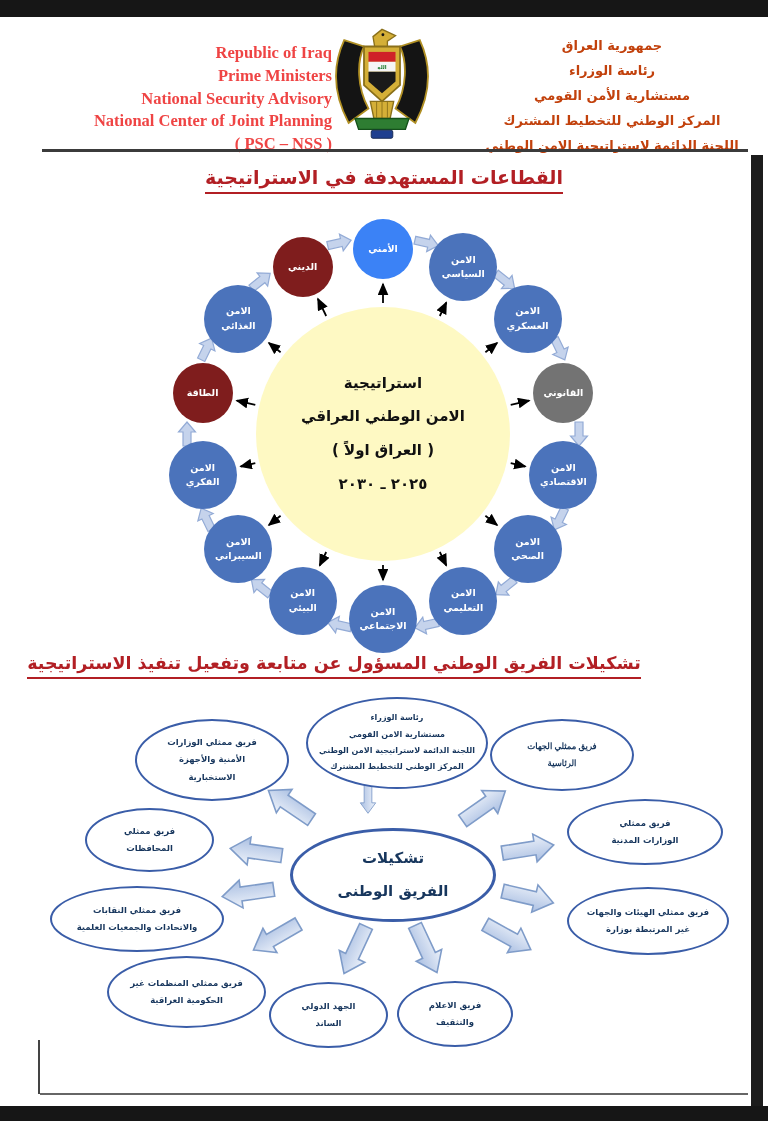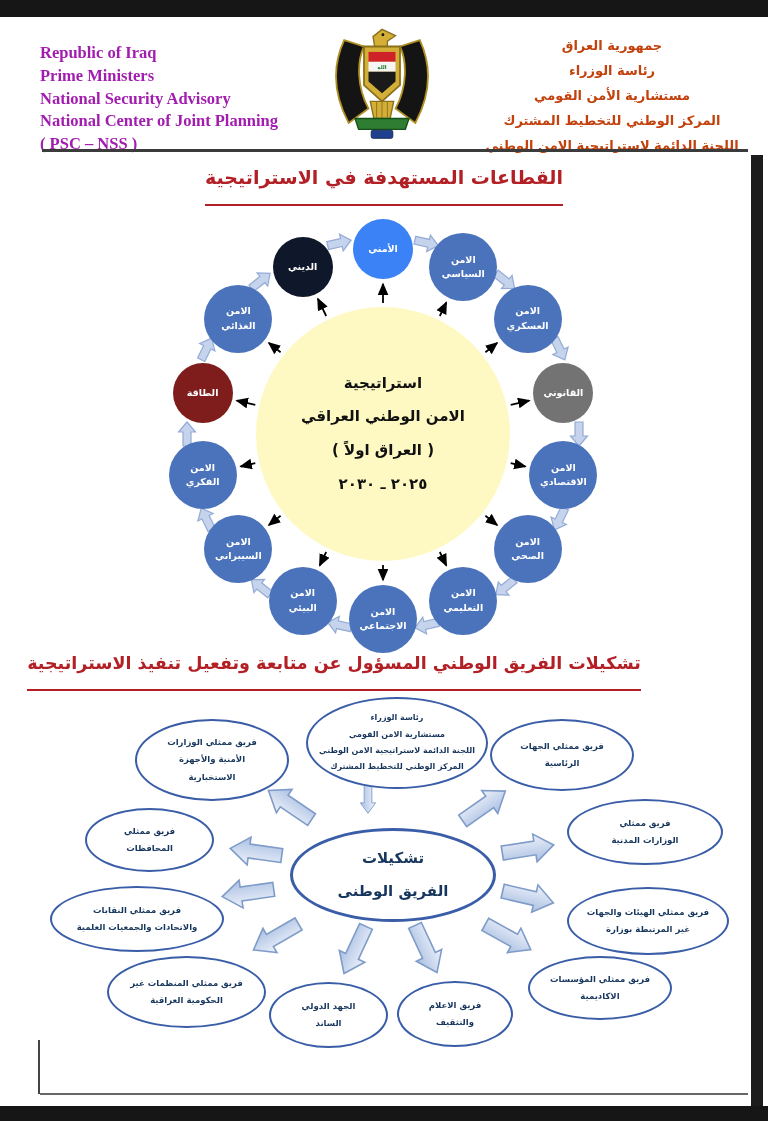--- a/index.html
+++ b/index.html
@@ -1,29 +1,29 @@
 <!DOCTYPE html>
 <html lang="ar"><head>
 <meta charset="utf-8">
 <style>
   html,body{margin:0;padding:0;background:#fff;}
   .page{position:relative;width:768px;height:1121px;background:#ffffff;overflow:hidden;
         font-family:"DejaVu Sans",sans-serif;}
   .band{position:absolute;left:0;width:768px;background:#161616;}
   .right-strip{position:absolute;background:#1c1c1c;}
   
-  .hdr-en{position:absolute;left:40px;top:42px;width:292px;text-align:left;
-          font-family:"Liberation Serif",serif;font-weight:bold;font-size:16.5px;color:#a21caf;line-height:1.38;}
+  .hdr-en{position:absolute;left:40px;top:42px;width:292px;text-align:right;
+          font-family:"Liberation Serif",serif;font-weight:bold;font-size:16.5px;color:#ef4444;line-height:1.38;}
   .hdr-ar{position:absolute;left:468px;top:34px;width:288px;text-align:center;direction:rtl;
           font-weight:bold;font-size:13px;color:#c2410c;line-height:1.92;white-space:pre-line;}
   .hdr-emblem{position:absolute;left:328px;top:24px;width:108px;height:126px;}
   .hdr-rule{position:absolute;left:42px;top:149px;width:706px;height:3px;background:#3b3b3b;}
   
   .red-title{position:absolute;text-align:center;color:#b21f24;font-weight:bold;direction:rtl;}
-  .red-title span{display:inline-block;border-bottom:2.5px solid #b21f24;padding-bottom:16px;}
+  .red-title span{display:inline-block;border-bottom:2.5px solid #b21f24;padding-bottom:4px;}
   #title1{left:0;top:166px;width:768px;font-size:19px;}
   #title2{left:0;top:653px;width:668px;font-size:17.5px;text-decoration:underline;}
   
   .gray-center{position:absolute;left:256px;top:307px;width:254px;height:254px;border-radius:50%;
                background:#fef9c3;display:flex;align-items:center;justify-content:center;text-align:center;
                direction:rtl;white-space:pre-line;font-weight:bold;font-size:15px;line-height:2.25;color:#111;}
   .sector{position:absolute;border-radius:50%;display:flex;align-items:center;justify-content:center;
           text-align:center;direction:rtl;white-space:pre-line;color:#fff;font-weight:bold;
           font-size:9.5px;line-height:1.5;z-index:3;}
   
@@ -106,21 +106,21 @@
 الاجتماعي</div>
       <div class="sector" style="left: 268.7px; top: 566.7px; width: 68px; height: 68px; background: rgb(75, 115, 187);">الامن
 البيئي</div>
       <div class="sector" style="left: 204.4px; top: 515.3px; width: 68px; height: 68px; background: rgb(75, 115, 187);">الامن
 السيبراني</div>
       <div class="sector" style="left: 168.6px; top: 441.2px; width: 68px; height: 68px; background: rgb(75, 115, 187);">الامن
 الفكري</div>
       <div class="sector" style="left: 172.6px; top: 362.8px; width: 60px; height: 60px; background: #7f1d1d;">الطاقة</div>
       <div class="sector" style="left: 204.4px; top: 284.7px; width: 68px; height: 68px; background: rgb(75, 115, 187);">الامن
 الغذائي</div>
-      <div class="sector" style="left: 272.7px; top: 237.3px; width: 60px; height: 60px; background: #0f172a;">الديني</div>
+      <div class="sector" style="left: 272.7px; top: 237.3px; width: 60px; height: 60px; background: #7f1d1d;">الديني</div>
     </div>
 
   <svg id="overlay" width="768" height="1121" viewBox="0 0 768 1121">
     <defs>
       <marker id="ah" markerWidth="8" markerHeight="7" refX="6.2" refY="3" orient="auto">
         <path d="M0,0 L7,3 L0,6 Z" fill="#000"></path>
       </marker>
       <linearGradient id="ag" x1="0" y1="0" x2="0" y2="1">
         <stop offset="0" stop-color="#edf2fa"></stop>
         <stop offset="1" stop-color="#aabfe2"></stop>
@@ -171,28 +171,26 @@
     <span>تشكيلات الفريق الوطني المسؤول عن متابعة وتفعيل تنفيذ الاستراتيجية</span>
   </div>
 
   <div class="ellipse hq" style="left:306px;top:697px;width:178px;height:88px;">رئاسة الوزراء
 مستشارية الامن القومي
 اللجنة الدائمة لاستراتيجية الامن الوطني
 المركز الوطني للتخطيط المشترك</div>
   <div class="ellipse org-center" style="left:290px;top:828px;width:200px;height:88px;">تشكيلات
 الفريق الوطنى</div>
 
-  <div class="ellipse team" style="left:490px;top:719px;width:140px;height:68px;">فريق ممثلي الجهات
+  <div class="ellipse team" style="left:490px;top:719px;width:140px;height:68px;font-family:Liberation Serif, serif;">فريق ممثلي الجهات
 الرئاسية</div>
   <div class="ellipse team" style="left:567px;top:799px;width:152px;height:62px;">فريق ممثلي
 الوزارات المدنية</div>
   <div class="ellipse team" style="left:567px;top:887px;width:158px;height:64px;">فريق ممثلي الهيئات والجهات
 غير المرتبطة بوزارة</div>
-  <div class="ellipse team" style="left:528px;top:956px;width:140px;height:60px;">فريق ممثلي المؤسسات
-الاكاديمية</div>
   <div class="ellipse team" style="left:397px;top:981px;width:112px;height:62px;">فريق الاعلام
 والتثقيف</div>
   <div class="ellipse team" style="left:269px;top:982px;width:115px;height:62px;">الجهد الدولي
 الساند</div>
   <div class="ellipse team" style="left:107px;top:956px;width:155px;height:68px;">فريق ممثلي المنظمات غير
 الحكومية العراقية</div>
   <div class="ellipse team" style="left:50px;top:886px;width:170px;height:62px;">فريق ممثلي النقابات
 والاتحادات والجمعيات العلمية</div>
   <div class="ellipse team" style="left:85px;top:808px;width:125px;height:60px;">فريق ممثلي
 المحافظات</div>

